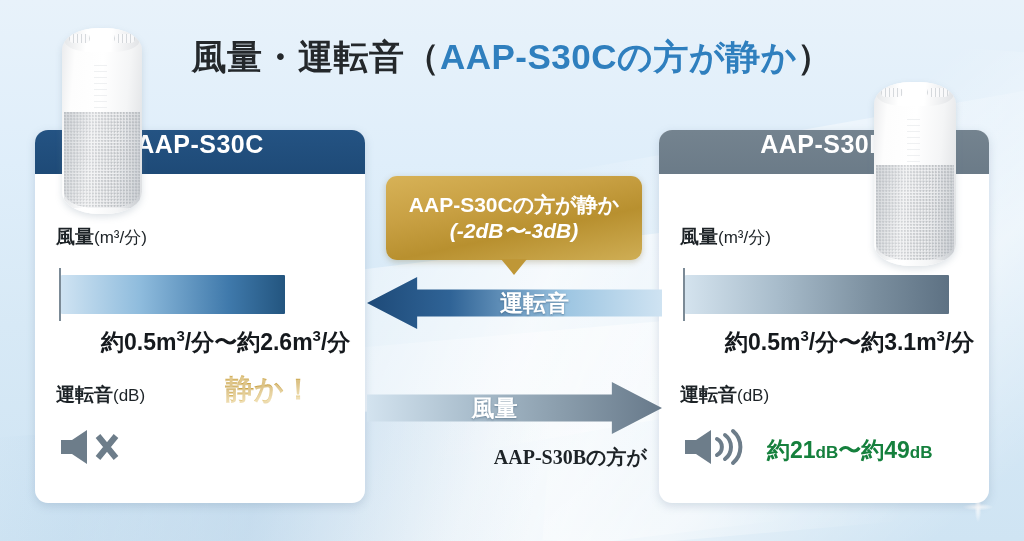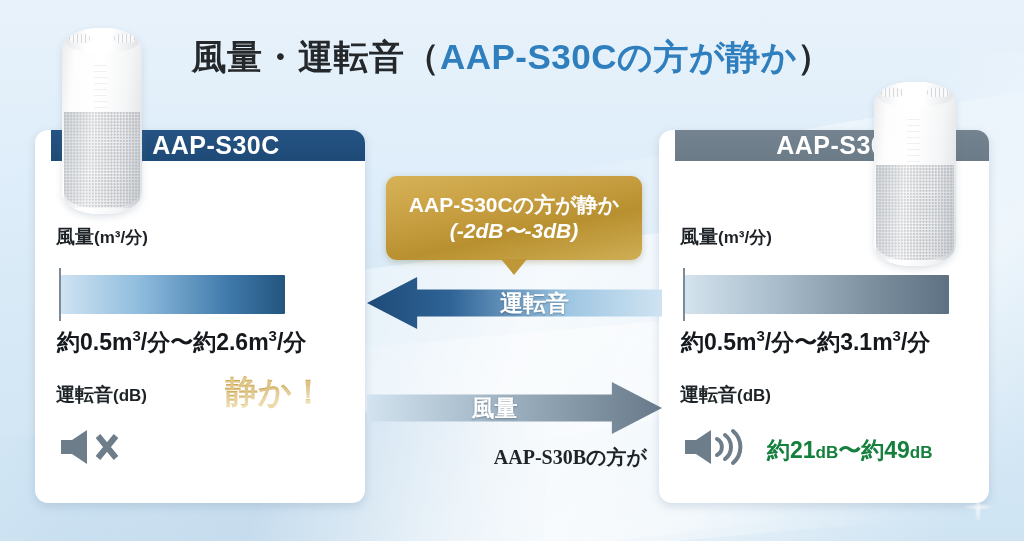--- a/index.html
+++ b/index.html
@@ -87,46 +87,46 @@
   #dev-right{left:874px;top:82px;width:82px;height:184px;z-index:3;}
 
   
   .card{
     position:absolute;background:#ffffff;border-radius:13px;
     box-shadow:0 3px 10px rgba(90,120,150,.22);overflow:hidden;z-index:2;
   }
   #card-left{left:35px;top:130px;width:330px;height:373px;}
   #card-right{left:659px;top:130px;width:330px;height:373px;}
   .card-head{
-    position:absolute;left:16px;top:0;width:100%;height:31px;
-    display:flex;align-items:center;justify-content:center;
+    position:absolute;left:0;top:0;width:100%;height:44px;
+    display:flex;align-items:flex-start;justify-content:center;
     color:#fff;font-size:25px;font-weight:bold;letter-spacing:.5px;
   }
   #card-left .card-head{background:linear-gradient(180deg,#245383 0%,#1e4a77 100%);}
   #card-right .card-head{background:linear-gradient(180deg,#74838f 0%,#6b7b88 100%);}
   .card-body{position:absolute;left:0;top:44px;width:100%;height:329px;}
 
   .metric-label{
     position:absolute;font-size:19px;font-weight:bold;color:#1d2327;white-space:nowrap;
   }
-  .metric-label .unit{font-size:17px;font-weight:bold;}
+  .metric-label .unit{font-size:17px;font-weight:normal;}
 
   .bar-wrap{position:absolute;}
   .bar-axis{position:absolute;left:0;top:0;width:2px;height:100%;background:#7b8a96;}
   .bar{position:absolute;left:2px;top:7px;height:39px;border-radius:1px;}
   #bar-left{background:linear-gradient(90deg,#cfe3f2 0%,#8fbcdd 35%,#3f79ab 75%,#23557f 100%);}
   #bar-right{background:linear-gradient(90deg,#d4e3ee 0%,#a8bccb 35%,#7a8e9e 72%,#5d7183 100%);}
 
   .range-text{
-    position:absolute;font-size:23px;font-weight:bold;color:#15191d;white-space:nowrap;
+    position:absolute;font-size:23px;font-weight:bold;color:#15191d;white-space:nowrap;margin-left:44px;
   }
   .range-text .sup{font-size:15px;vertical-align:super;}
 
   .quiet-word{
-    position:absolute;font-size:33px;font-weight:bold;white-space:nowrap;
+    position:absolute;font-size:29px;font-weight:bold;white-space:nowrap;
     background:linear-gradient(175deg,#d8b55f 0%,#c9a246 40%,#e8cf8e 72%,#bb9236 100%);
     -webkit-background-clip:text;background-clip:text;color:transparent;
     text-shadow:0 1px 0 rgba(255,255,255,.35);
   }
   .db-text{
     position:absolute;font-size:23px;font-weight:bold;white-space:nowrap;
   }
   .db-gold{
     background:linear-gradient(175deg,#d7b45e 0%,#c8a145 45%,#e6cd8b 75%,#b98f34 100%);
     -webkit-background-clip:text;background-clip:text;color:transparent;

